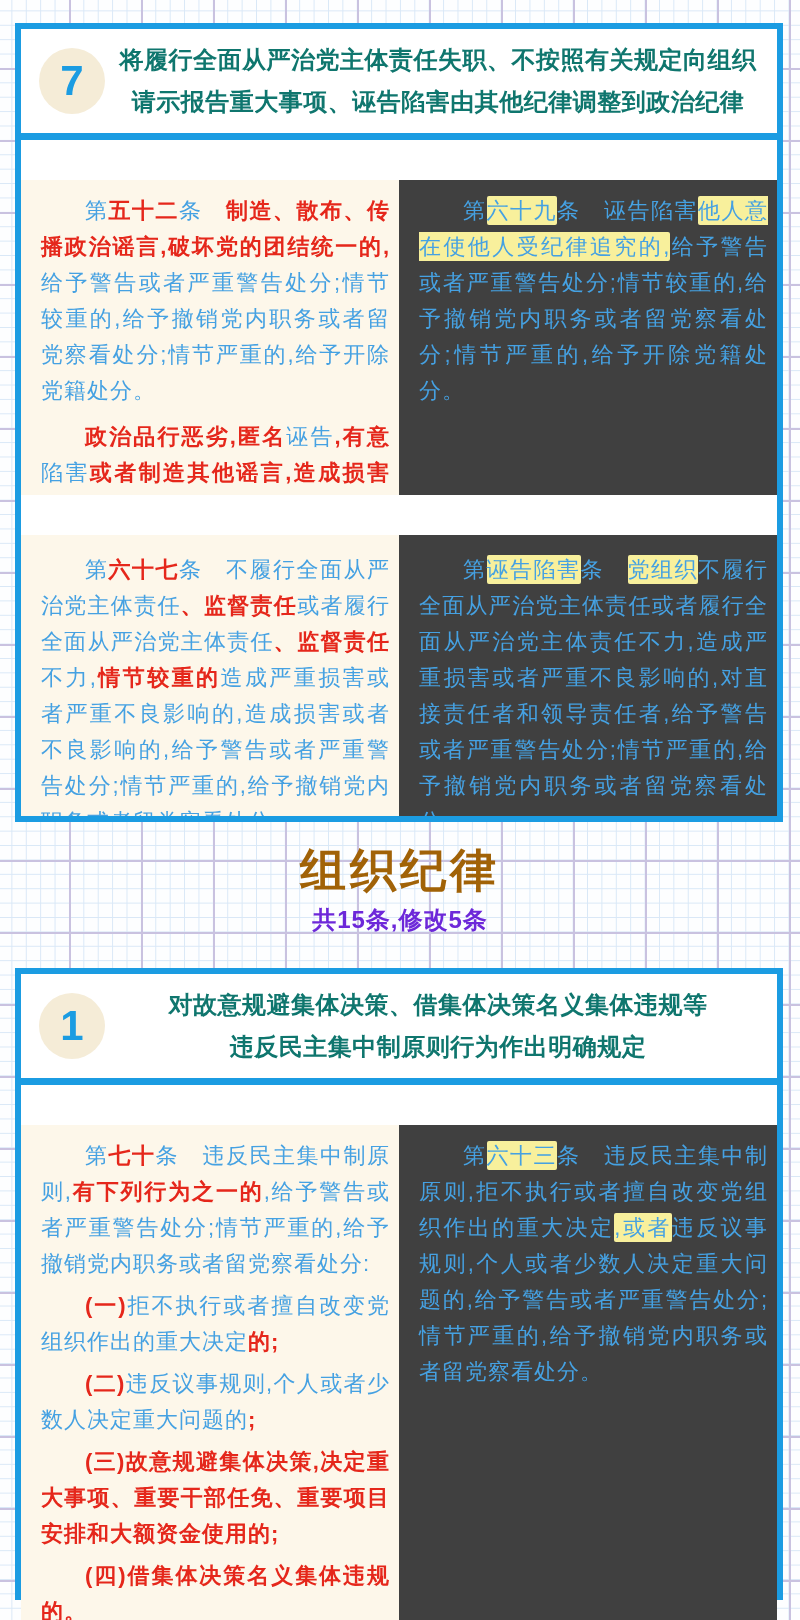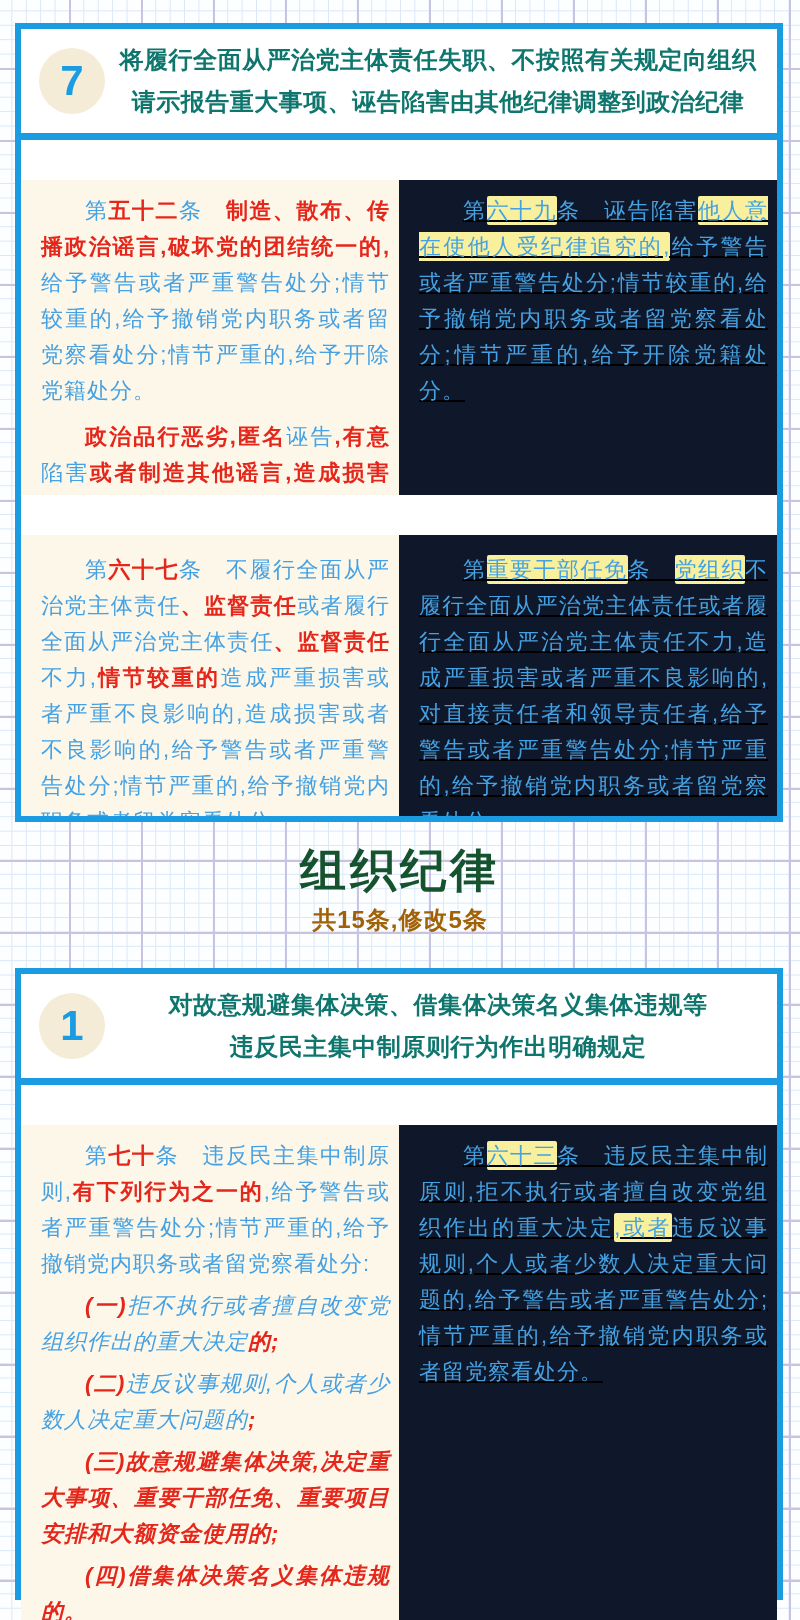--- a/index.html
+++ b/index.html
@@ -35,38 +35,38 @@
     font-size:24px;font-weight:bold;line-height:42px;
     white-space:pre-line;letter-spacing:0.5px;
   }
   .card-columns{
     display:grid;grid-template-columns:1fr 1fr;overflow:hidden;
   }
   #card7 .card-columns{height:676px;grid-template-rows:355px 1fr;}
   #card1 .card-columns{height:638px;grid-template-rows:1fr;}
   .cell{box-sizing:border-box;overflow:hidden;padding:13px 9px 6px 20px;margin-top:40px;}
   .cell.old{background:#fdf7ea;}
-  .cell.new{background:#0f172a;text-decoration:underline;}
+  .cell.new{background:#404040;}
   .cell.row2{padding-top:17px;}
   .para{
     margin:0;text-indent:2em;text-align:justify;
     font-size:22px;line-height:36px;letter-spacing:1px;color:#45a1e2;
   }
   .para + .para{margin-top:10px;}
-  #card1 .para + .para{margin-top:6px;font-style:italic;}
+  #card1 .para + .para{margin-top:6px;}
   .sb{color:#45a1e2;}
   .sr{color:#e5271b;font-weight:bold;}
   .sh{color:#45a1e2;background:#f8f09c;border-radius:2px;padding:2px 0;}
   .divider{position:absolute;top:840px;left:0;width:800px;text-align:center;}
   .divider-title{
     margin:0;font-family:"Liberation Serif","DejaVu Serif",serif;
-    font-size:46px;font-weight:900;color:#14532d;letter-spacing:4px;line-height:62px;
+    font-size:46px;font-weight:900;color:#a16207;letter-spacing:4px;line-height:62px;
   }
   .divider-subtitle{
-    margin:2px 0 0 0;font-size:24px;font-weight:bold;color:#a16207;letter-spacing:1px;
+    margin:2px 0 0 0;font-size:24px;font-weight:bold;color:#6d28d9;letter-spacing:1px;
   }
 </style>
 </head>
 <body>
 
 <section class="card" id="card7">
   <header class="card-header">
     <div class="num-circle">
       <span>7</span>
     </div>
@@ -78,21 +78,21 @@
       <p class="para"><span class="sb">第</span><span class="sr">五十二</span><span class="sb">条　</span><span class="sr">制造、散布、传播政治谣言,破坏党的团结统一的,</span><span class="sb">给予警告或者严重警告处分;情节较重的,给予撤销党内职务或者留党察看处分;情节严重的,给予开除党籍处分。</span></p>
       <p class="para"><span class="sr">政治品行恶劣,匿名</span><span class="sb">诬告</span><span class="sr">,有意</span><span class="sb">陷害</span><span class="sr">或者制造其他谣言,造成损害或者不良影响的,依照前款规定处理。</span></p>
     </div>
     <div class="cell new row1">
       <p class="para"><span class="sb">第</span><span class="sh">六十九</span><span class="sb">条　诬告陷害</span><span class="sh">他人意在使他人受纪律追究的,</span><span class="sb">给予警告或者严重警告处分;情节较重的,给予撤销党内职务或者留党察看处分;情节严重的,给予开除党籍处分。</span></p>
     </div>
     <div class="cell old row2">
       <p class="para"><span class="sb">第</span><span class="sr">六十七</span><span class="sb">条　不履行全面从严治党主体责任</span><span class="sr">、监督责任</span><span class="sb">或者履行全面从严治党主体责任</span><span class="sr">、监督责任</span><span class="sb">不力,</span><span class="sr">情节较重的</span><span class="sb">造成严重损害或者严重不良影响的,造成损害或者不良影响的,给予警告或者严重警告处分;情节严重的,给予撤销党内职务或者留党察看处分。</span></p>
     </div>
     <div class="cell new row2">
-      <p class="para"><span class="sb">第</span><span class="sh">重要干部任免</span><span class="sb">条　</span><span class="sh">党组织</span><span class="sb">不履行全面从严治党主体责任或者履行全面从严治党主体责任不力,造成严重损害或者严重不良影响的,对直接责任者和领导责任者,给予警告或者严重警告处分;情节严重的,给予撤销党内职务或者留党察看处分。</span></p>
+      <p class="para"><span class="sb">第</span><span class="sh">诬告陷害</span><span class="sb">条　</span><span class="sh">党组织</span><span class="sb">不履行全面从严治党主体责任或者履行全面从严治党主体责任不力,造成严重损害或者严重不良影响的,对直接责任者和领导责任者,给予警告或者严重警告处分;情节严重的,给予撤销党内职务或者留党察看处分。</span></p>
     </div>
   </div>
 </section>
 
 <div class="divider">
   <h1 class="divider-title">组织纪律</h1>
   <p class="divider-subtitle">共15条,修改5条</p>
 </div>
 
 <section class="card" id="card1">

